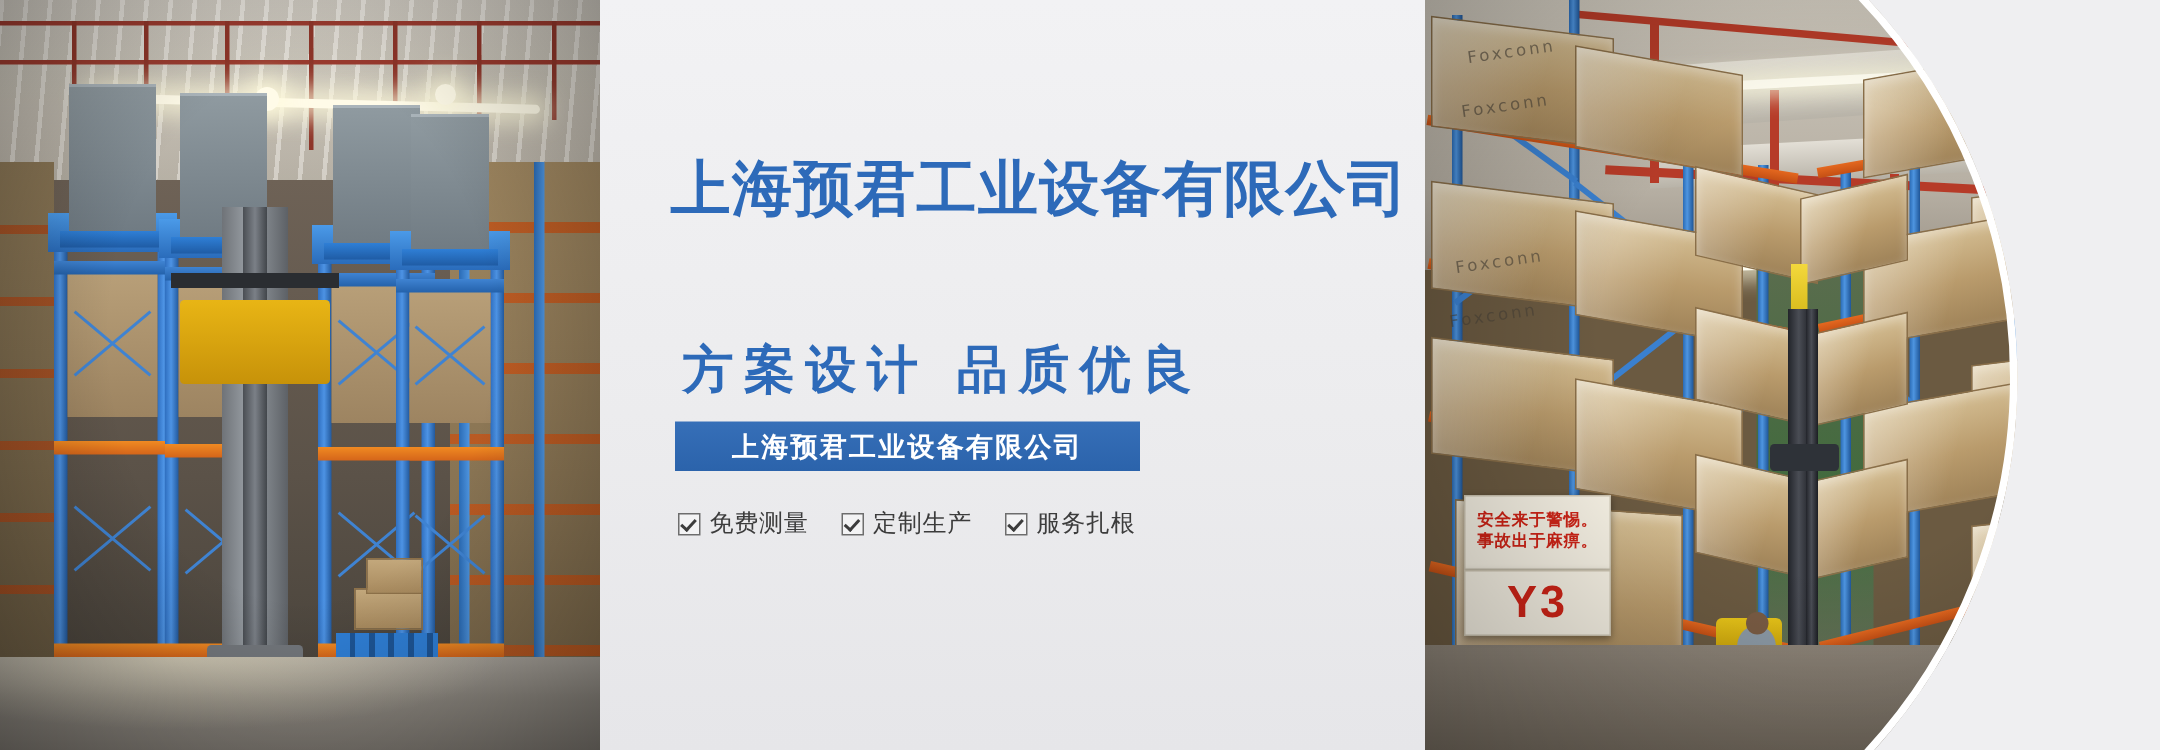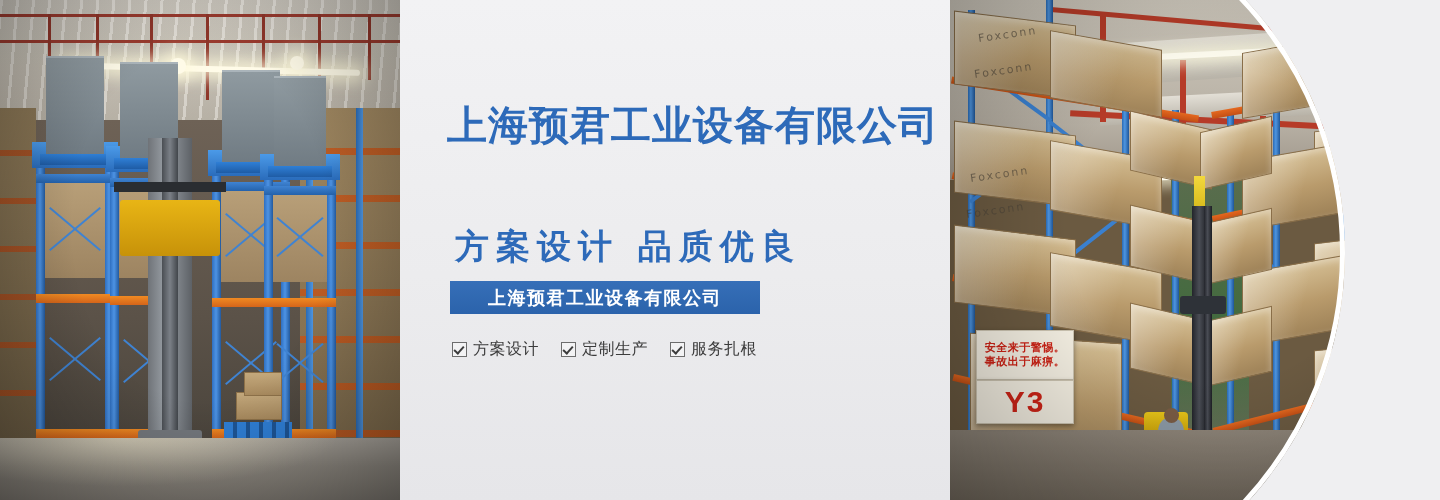--- a/index.html
+++ b/index.html
@@ -404,21 +404,21 @@
   </div>
 
   <div class="content">
     <div class="title">上海预君工业设备有限公司</div>
     <div class="slogan">方案设计  品质优良</div>
     <div class="cta">上海预君工业设备有限公司</div>
 
     <div class="feats">
       <div class="feat">
         <span class="ck"></span>
-        <span class="lbl">方案设计</span>
+        <span class="lbl">免费测量</span>
       </div>
       <div class="feat">
         <span class="ck"></span>
         <span class="lbl">定制生产</span>
       </div>
       <div class="feat">
         <span class="ck"></span>
         <span class="lbl">服务扎根</span>
       </div>
     </div>

